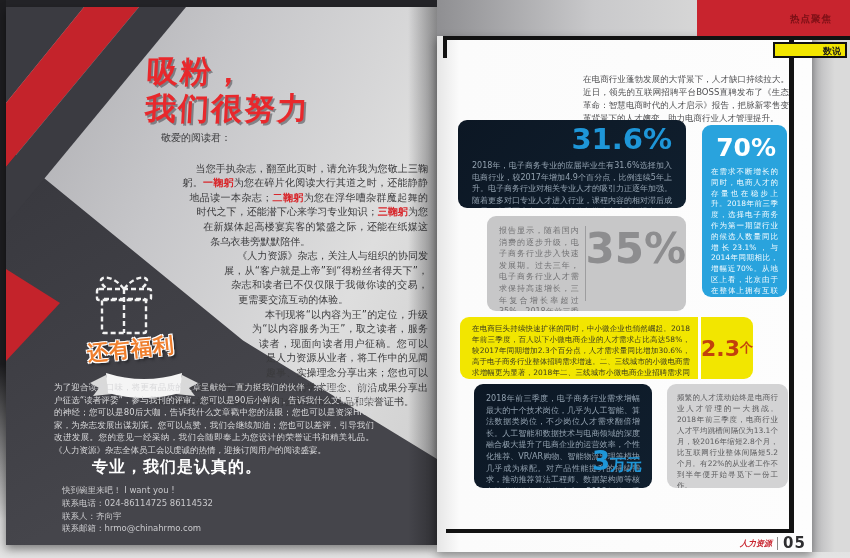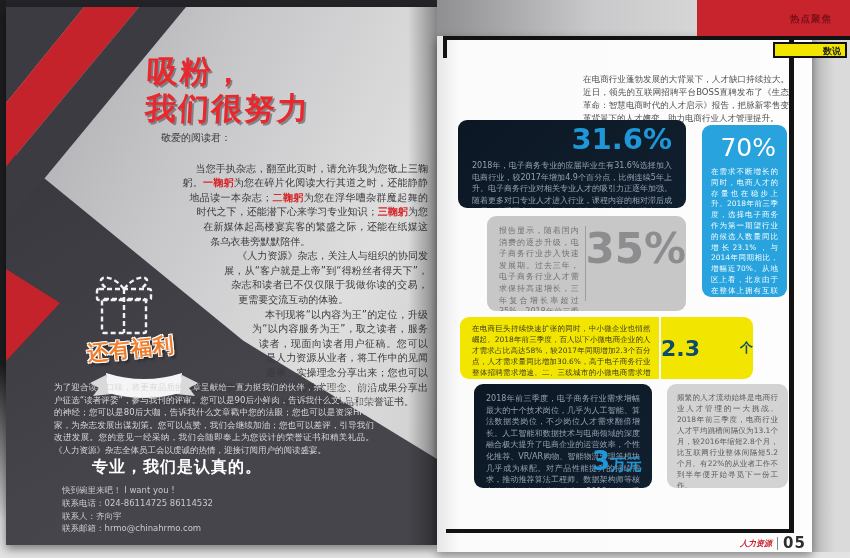--- a/index.html
+++ b/index.html
@@ -66,32 +66,32 @@
 
   .intro{left:583px;top:64px;width:206px;color:#4f4f51;font-size:8.5px;line-height:13px;text-align:justify;}
 
   .statbox{border-radius:9px;overflow:hidden;}
   .statbox p{margin:0;font-size:8px;line-height:11.6px;text-align:justify;}
   .navy{background:linear-gradient(135deg,#0c1724,#101f2e);}
   .box1{left:458px;top:120px;width:228px;height:88px;padding:12px 14px;}
   .box1 .val{position:absolute;top:2px;right:14px;color:#1e96d8;font-size:29px;font-weight:900;}
   .box1 p{position:absolute;left:14px;right:14px;top:40px;color:#93a2b0;}
   .box2{left:702px;top:125px;width:85px;height:172px;background:#29a3dd;padding:8px 9px;}
-  .box2 .val{display:block;text-align:right;color:#fff;font-size:25px;font-weight:400;padding-right:2px;}
+  .box2 .val{display:block;text-align:right;color:#fff;font-size:25px;font-weight:700;padding-right:2px;}
   .box2 p{color:#f2fbff;font-size:7.5px;line-height:10.8px;margin-top:5px;}
   .box3{left:487px;top:216px;width:199px;height:95px;background:#c7c7c8;display:flex;}
   .box3 .txt{width:140px;padding:9px 6px 9px 12px;color:#717173;}
   .box3 .div-v{width:1px;background:#9d9d9f;margin:10px 0;}
   .box3 .valzone{flex:1;display:flex;align-items:flex-start;justify-content:center;padding-top:8px;
       color:#8d8d8f;font-size:42px;font-weight:900;}
   .box4{left:460px;top:317px;width:293px;height:62px;background:#f2e600;display:flex;border-radius:9px;}
   .box4 .txt{width:238px;padding:7px 8px 7px 12px;color:#3c3c1e;}
   .box4 .txt p{font-size:7.5px;line-height:10.9px;}
   .box4 .div-v{width:3px;background:#ffffff;margin:0;}
-  .box4 .valzone{flex:1;display:flex;align-items:center;justify-content:center;color:#0c4a6e;font-weight:900;gap:40px;}
+  .box4 .valzone{flex:1;display:flex;align-items:center;justify-content:center;color:#c2410c;font-weight:900;}
   .box4 .big{font-size:22px;}
   .box4 .small{font-size:13px;}
   .box5{left:474px;top:384px;width:178px;height:104px;padding:9px 12px;}
   .box5 p{color:#93a2b0;}
   .box5 .val{position:absolute;right:10px;bottom:12px;color:#1e96d8;font-weight:900;}
   .box5 .big{font-size:26px;}
   .box5 .small{font-size:16px;}
   .box6{left:667px;top:384px;width:121px;height:104px;background:#d3d3d4;padding:8px 10px;}
   .box6 p{color:#5b5b5d;font-size:7.5px;line-height:11px;}
 

